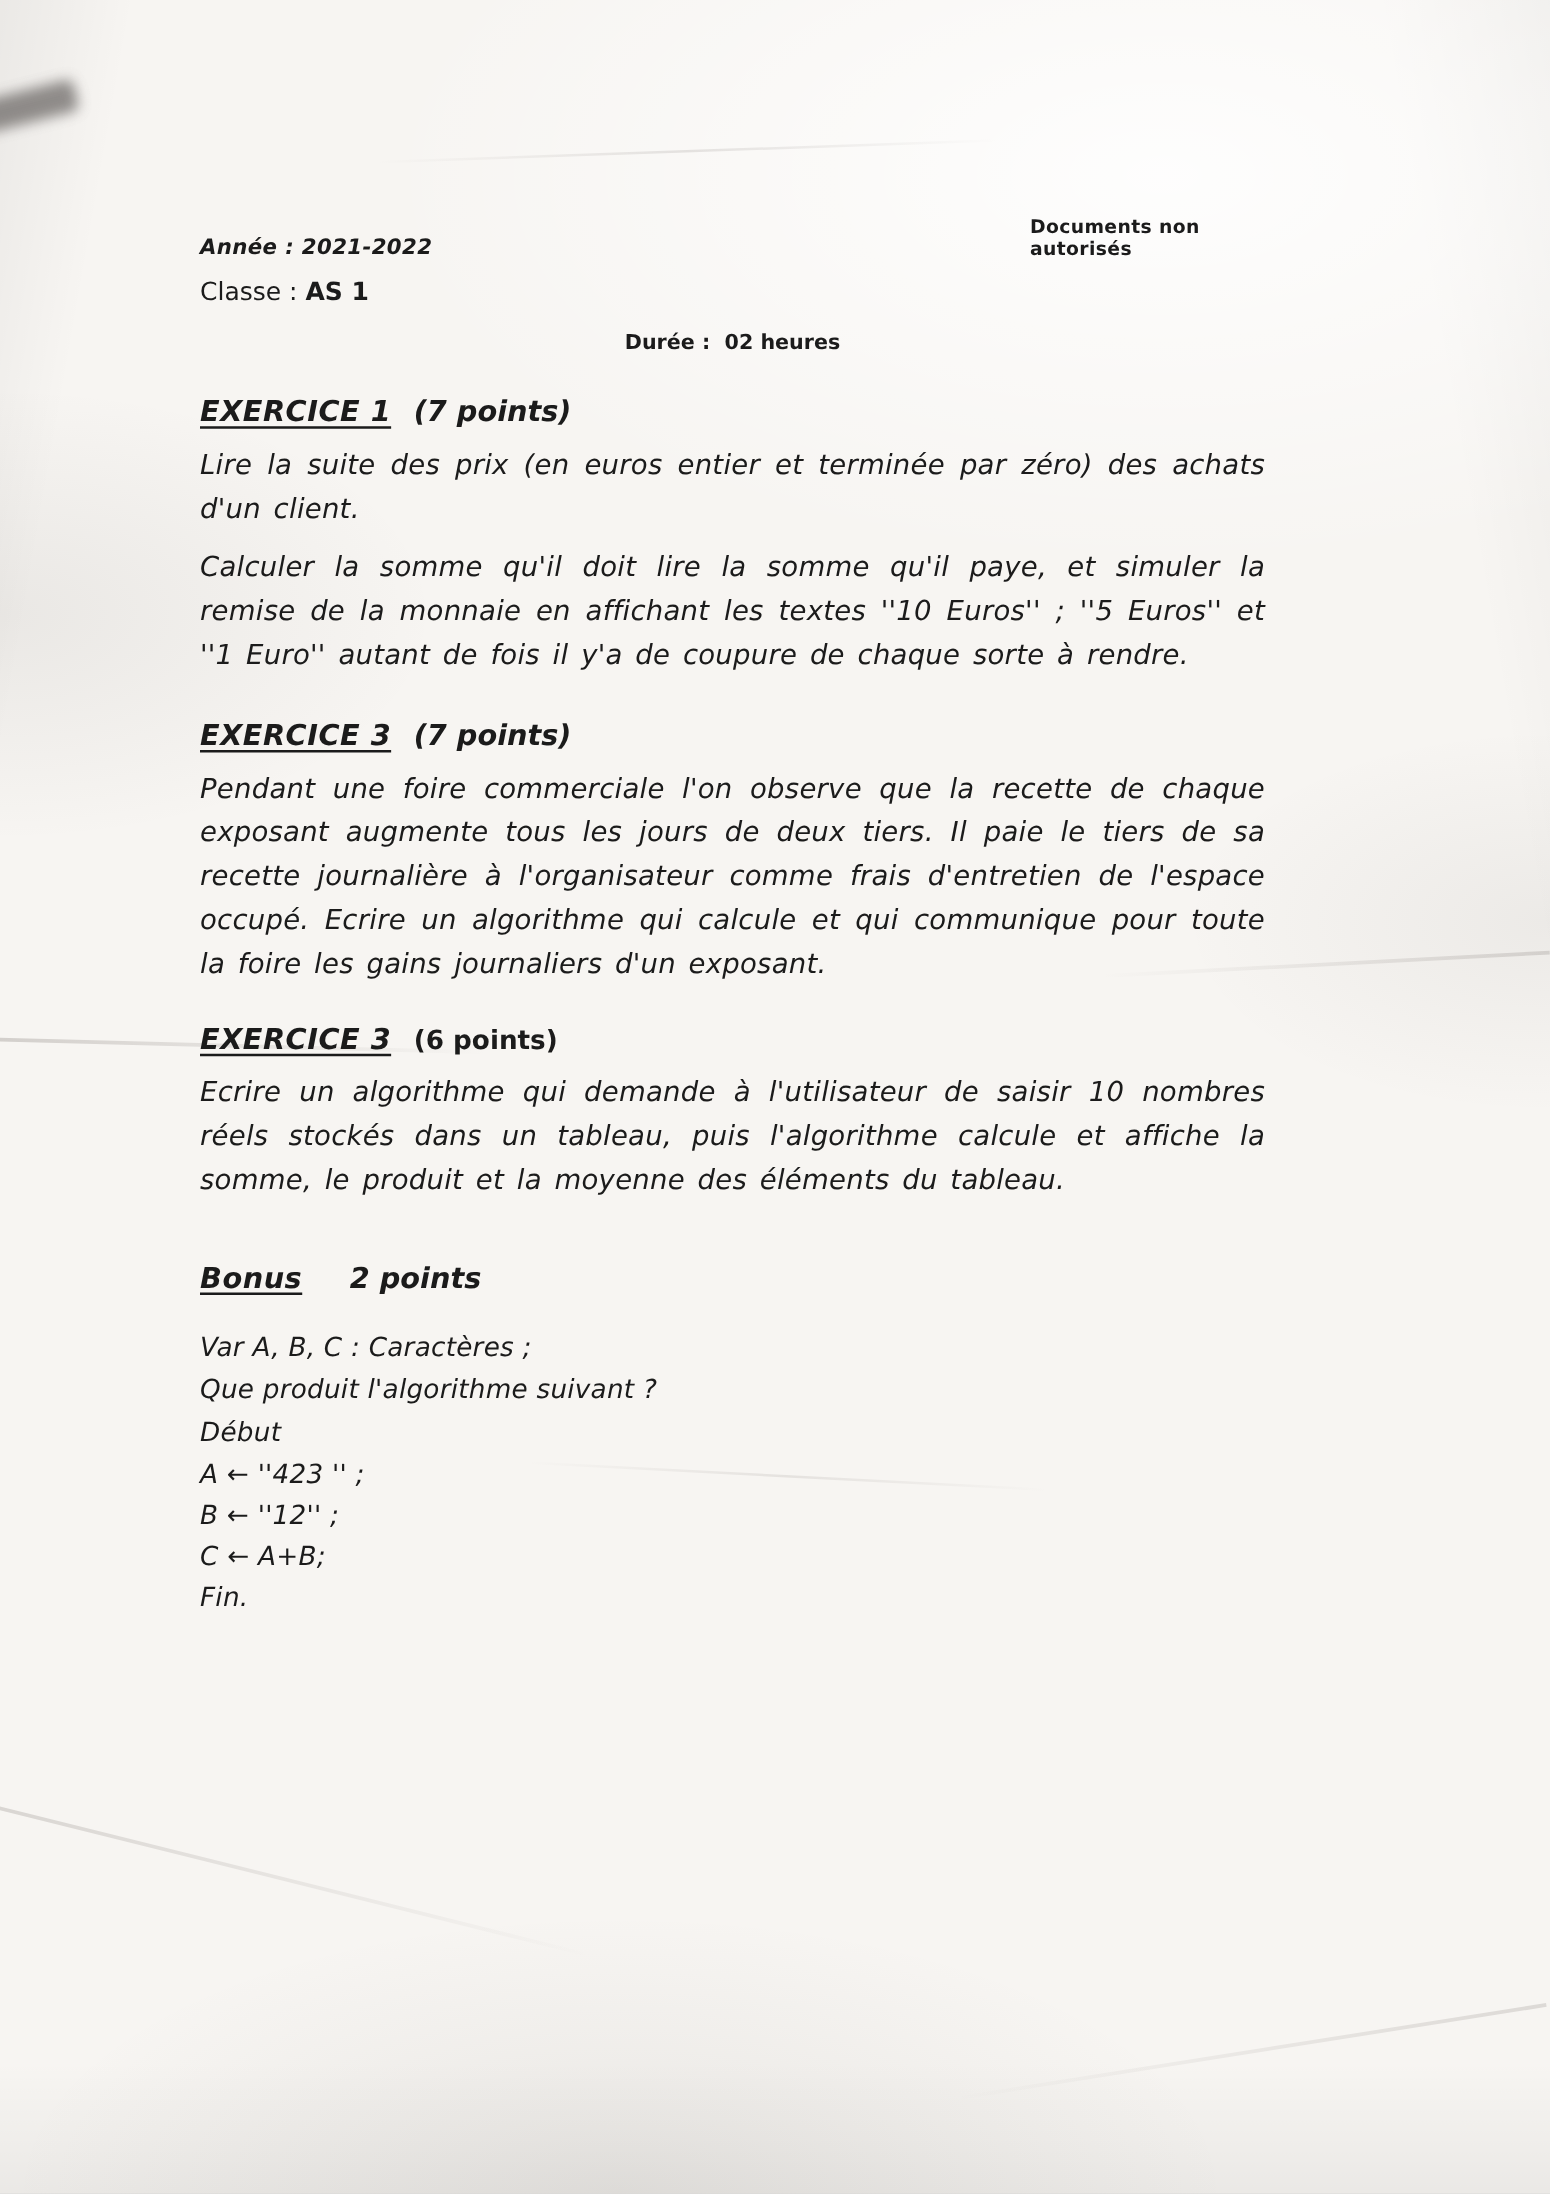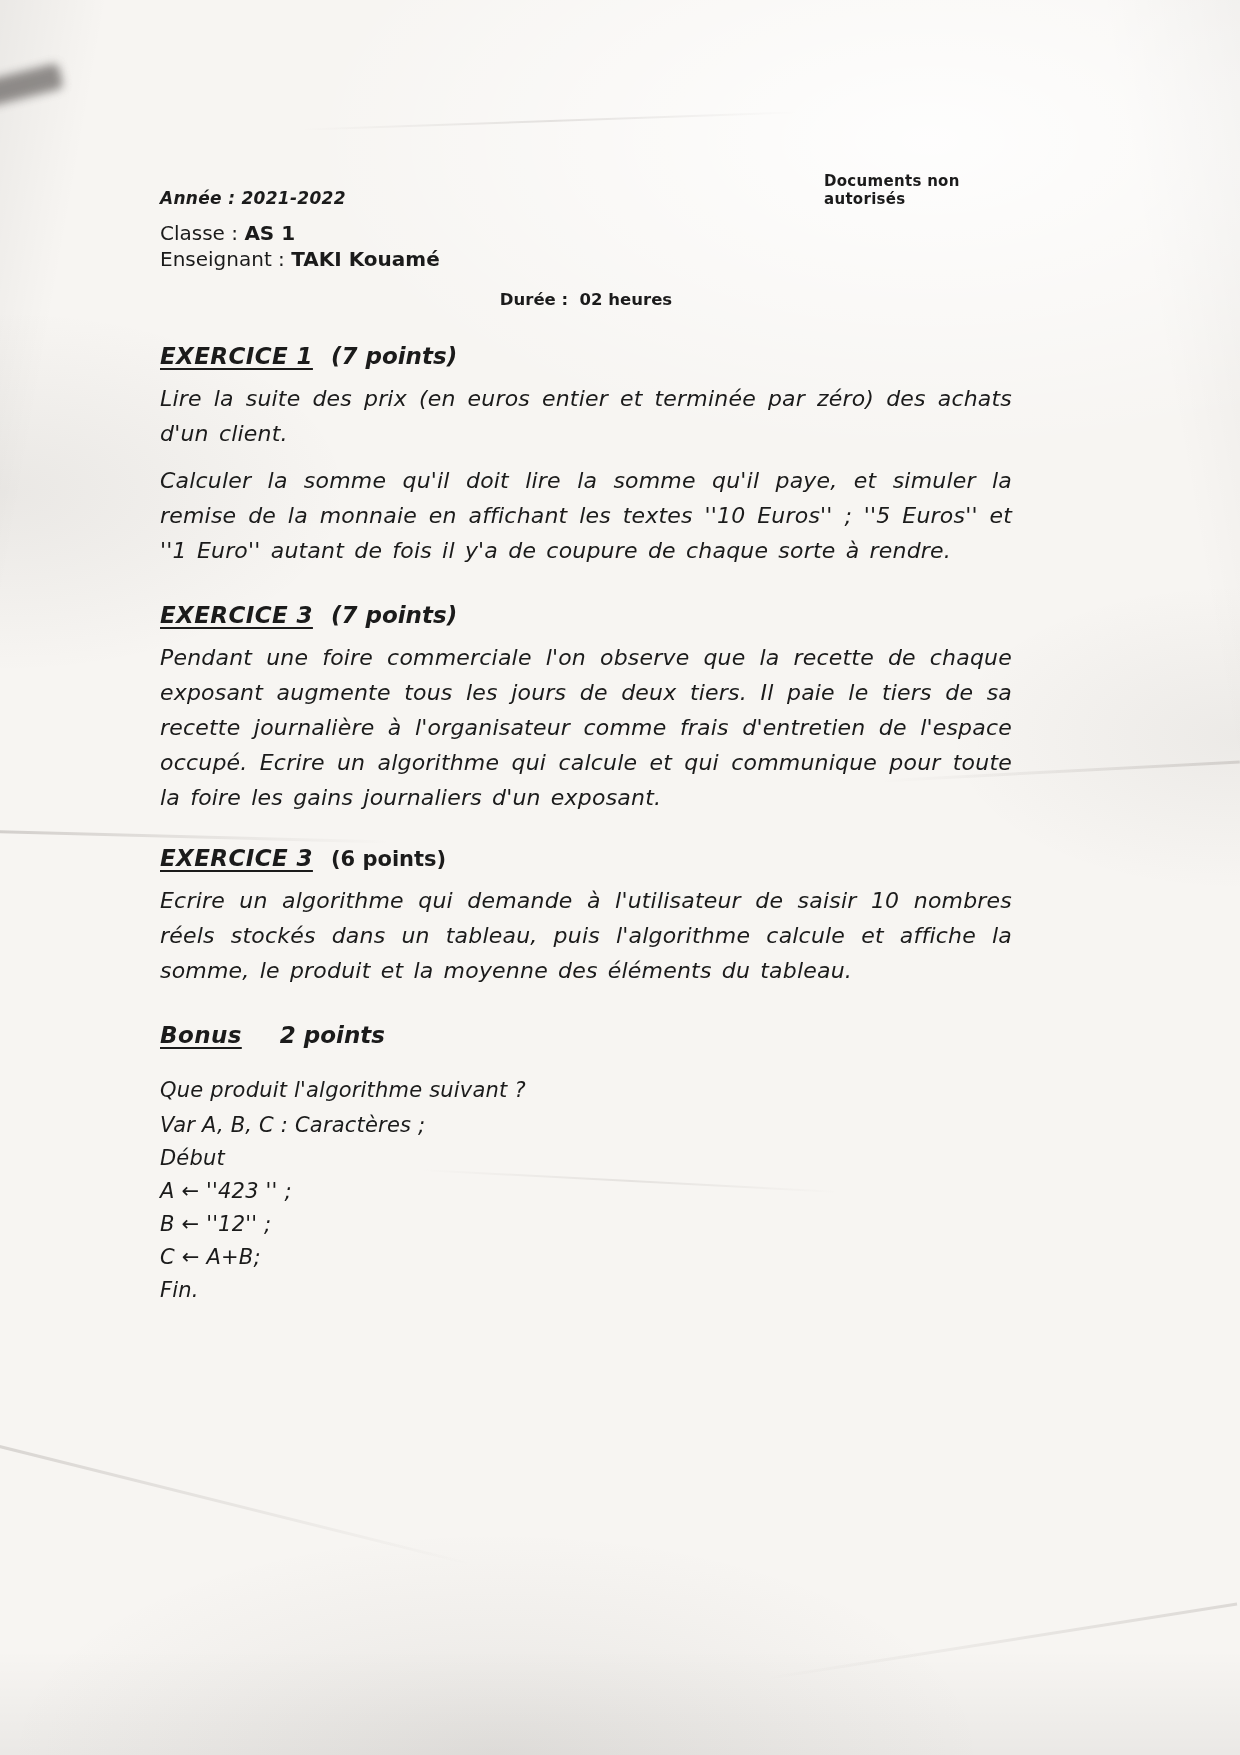--- a/index.html
+++ b/index.html
@@ -92,21 +92,21 @@
   }
   .title-duration {
     font-weight: bold;
     font-size: 16.5px;
     margin-top: 6px;
     white-space: pre;
   }
 
   .section { margin-top: 34px; }
   .section.tight { margin-top: 30px; }
-  .section.bonus { margin-top: 34px; }
+  .section.bonus { margin-top: 48px; }
 
   .heading {
     font-size: 23px;
     font-weight: bold;
     font-style: italic;
   }
   .heading .hu {
     text-decoration: underline;
     text-decoration-thickness: 2px;
     text-underline-offset: 4px;
@@ -156,24 +156,20 @@
 
   <div class="content">
 
     <div class="year">Année : 2021-2022</div>
 
     <div class="meta-line">
       <span>Classe :</span>
       <span class="b">AS 1</span>
     </div>
 
-    <div class="meta-line">
-      <span>Enseignant :</span>
-      <span class="b">TAKI Kouamé</span>
-    </div>
 
     <div class="title-block">
       <div class="title-duration">Durée :  02 heures</div>
     </div>
 
     <div class="section">
       <div class="heading">
         <span class="hu">EXERCICE 1</span>
         <span class="hp">(7 points)</span>
       </div>
@@ -196,22 +192,22 @@
       </div>
       <p class="para">Ecrire un algorithme qui demande à l'utilisateur de saisir 10 nombres réels stockés dans un tableau, puis l'algorithme calcule et affiche la somme, le produit et la moyenne des éléments du tableau.</p>
     </div>
 
     <div class="section bonus">
       <div class="heading">
         <span class="hu">Bonus</span>
         <span class="hp wide-gap">2 points</span>
       </div>
       <div class="code-block">
+        <p class="code-line">Var A, B, C : Caractères ;</p>
         <p class="code-line intro">Que produit l'algorithme suivant ?</p>
-        <p class="code-line">Var A, B, C : Caractères ;</p>
         <p class="code-line">Début</p>
         <p class="code-line">A ← ''423 '' ;</p>
         <p class="code-line">B ← ''12'' ;</p>
         <p class="code-line">C ← A+B;</p>
         <p class="code-line">Fin.</p>
       </div>
     </div>
 
   </div>
 </div>

